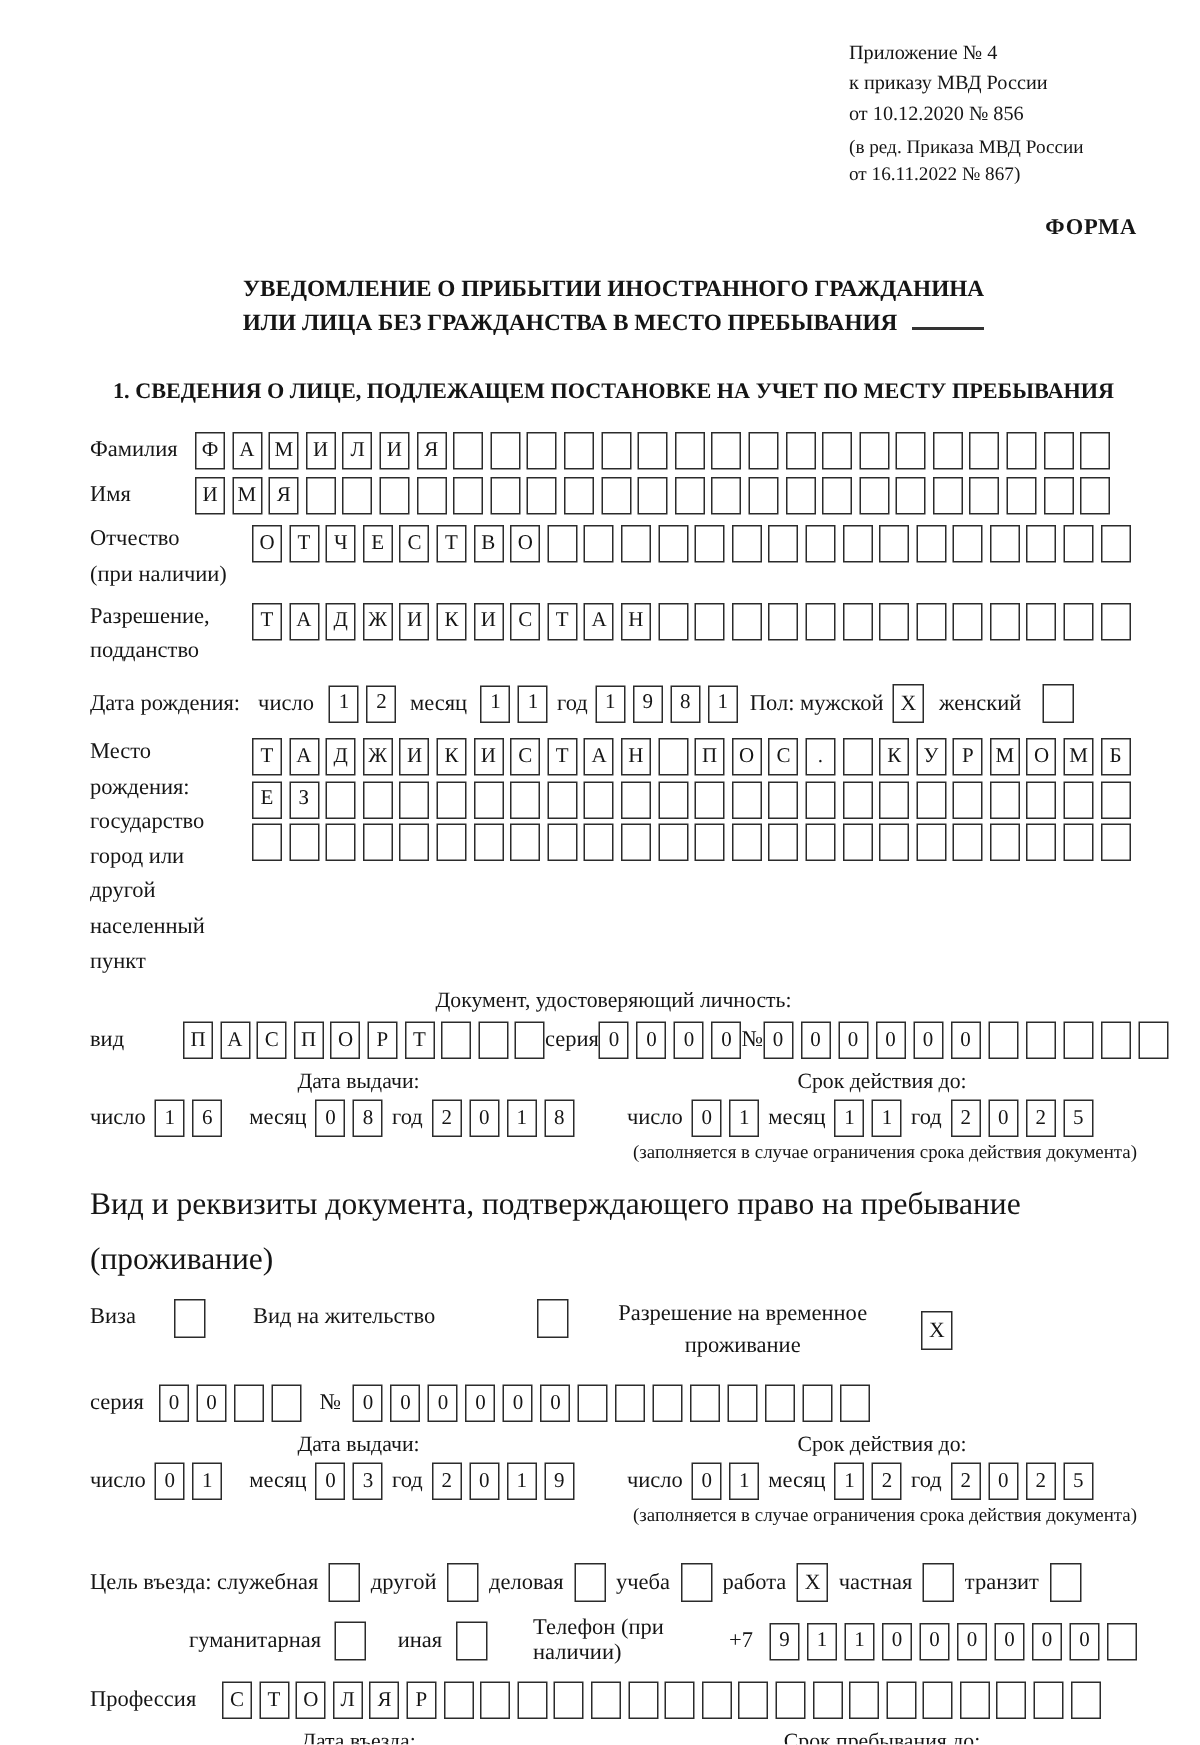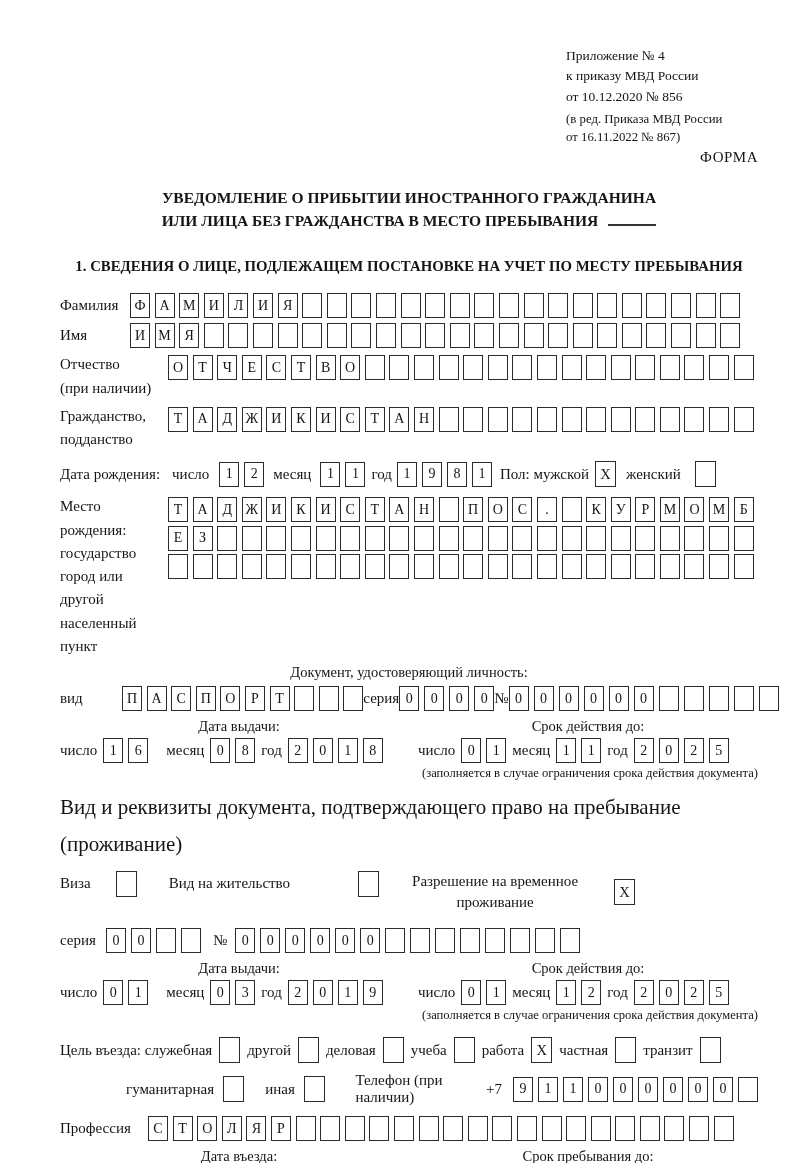--- a/index.html
+++ b/index.html
@@ -1,24 +1,24 @@
 <!DOCTYPE html>
 <html><head>
 <meta charset="utf-8">
 <style>
   html,body { margin:0; padding:0; background:#ffffff; }
   .page {
     width:800px; height:1163px; background:#ffffff; color:#151515;
     font-family:"Liberation Serif", serif; position:relative; overflow:hidden;
-    box-sizing:border-box; padding:46px 42px 0 60px;
+    box-sizing:border-box; padding:25px 42px 0 60px;
   }
   
   .ref-block { margin-left:auto; width:192px; font-size:13.5px; line-height:1.5; }
   .ref-block .rev { font-size:12.8px; line-height:1.45; margin-top:3px; }
-  .form-word { text-align:right; font-weight:normal; font-size:15px; margin-top:2px; letter-spacing:.5px; }
+  .form-word { text-align:right; font-weight:bold; font-size:15px; margin-top:18px; letter-spacing:.5px; }
   
   .title { text-align:center; font-weight:bold; font-size:15.5px; line-height:1.5; margin-top:20px; }
   .blank-line { display:inline-block; width:48px; border-bottom:2px solid #333; height:12px; margin-left:10px; }
   .sec-head { text-align:center; font-weight:bold; font-size:14.8px; margin-top:26px; margin-bottom:18px; }
   
   .cells { display:flex; gap:4.6px; flex:0 0 auto; }
   .cell {
     width:20px; height:25px; box-sizing:border-box; border:1.6px solid #2b2b2b;
     display:flex; align-items:center; justify-content:center;
     font-size:14px; flex:0 0 auto; background:#fff;
@@ -46,21 +46,21 @@
   .dgroup { display:flex; align-items:center; gap:6px; }
   .dcol-l { width:358px; } .dcol-r { flex:1; }
   .note-r { text-align:right; font-size:12.6px; margin-top:3px; }
   .para { font-size:21px; line-height:1.75; margin-top:8px; }
   
   .opt-band { display:flex; align-items:flex-start; margin-top:8px; font-size:15px; }
   .opt { display:flex; align-items:center; gap:25px; }
   .opt .cap { text-align:center; line-height:1.45; }
   .cap-w { width:188px; }
   
-  .purpose { display:flex; align-items:center; gap:7px; font-size:15px; margin-top:14px; flex-wrap:nowrap; }
+  .purpose { display:flex; align-items:center; gap:7px; font-size:15px; margin-top:24px; flex-wrap:nowrap; }
   .purpose2 { display:flex; align-items:center; gap:9px; font-size:15px; margin-top:9px; padding-left:66px; }
   .ph-prefix { margin-left:4px; margin-right:2px; }
 </style>
 </head>
 <body>
 
 <div class="page">
 
   <div class="ref-block">
     <div>Приложение № 4</div>
@@ -170,21 +170,21 @@
         <span class="cell"></span>
         <span class="cell"></span>
         <span class="cell"></span>
         <span class="cell"></span>
         <span class="cell"></span>
       </span>
   </div>
 
   <div class="frow top">
     <span class="lab lab-108 two-line">
-      <div>Гражданство,</div>
+      <div>Разрешение,</div>
         <div>подданство</div>
     </span>
     <span class="cells mt2">
         <span class="cell">Т</span>
         <span class="cell">А</span>
         <span class="cell">Д</span>
         <span class="cell">Ж</span>
         <span class="cell">И</span>
         <span class="cell">К</span>
         <span class="cell">И</span>

